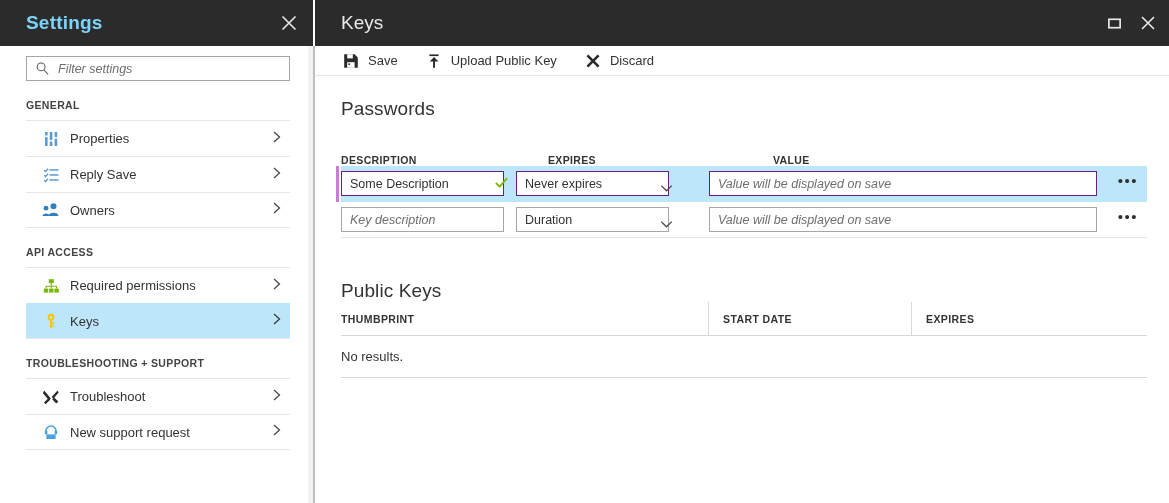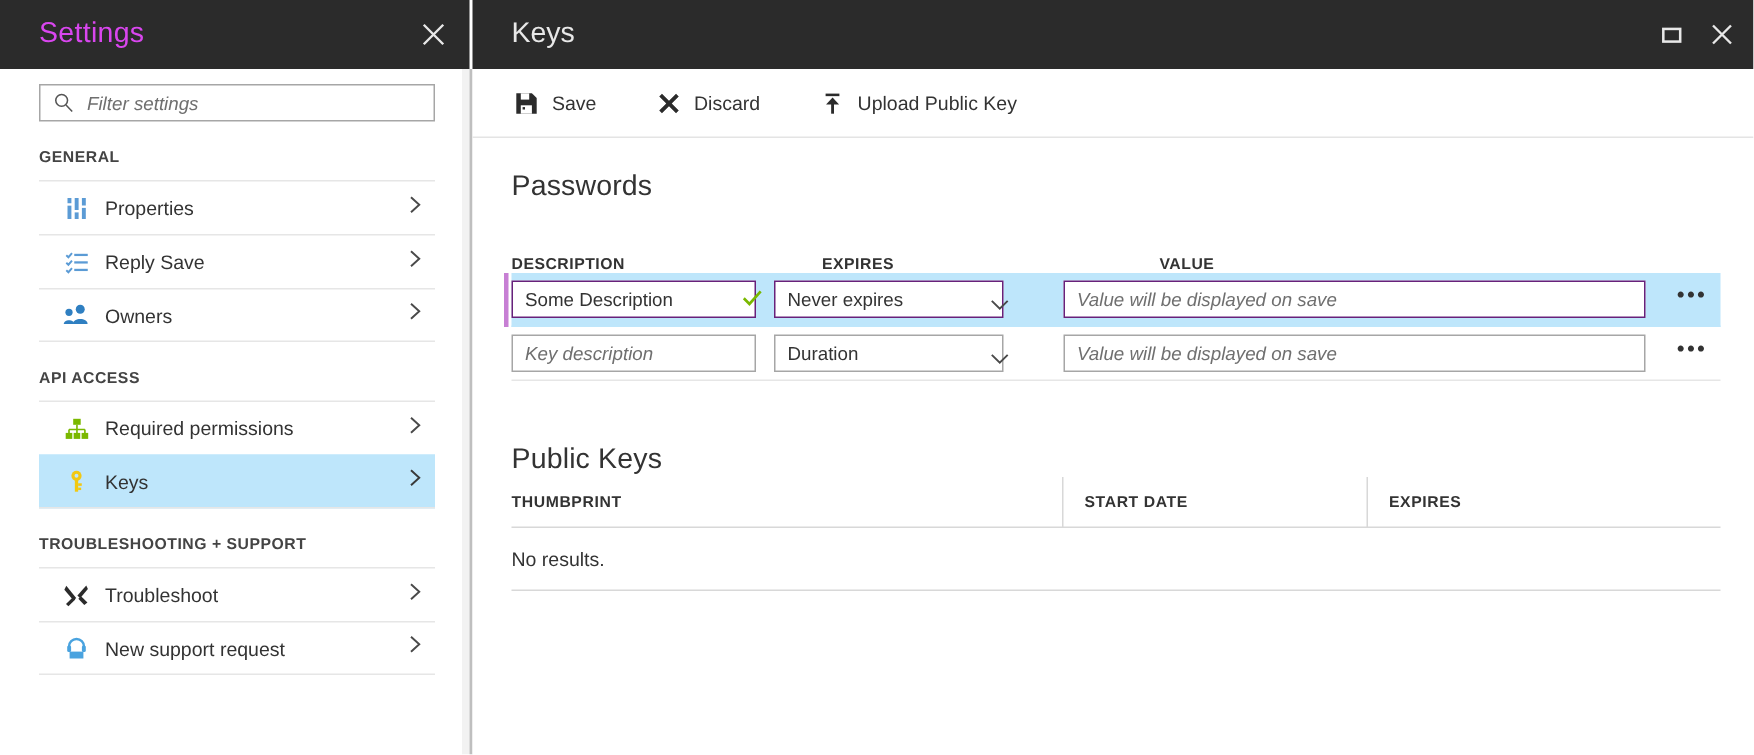--- a/index.html
+++ b/index.html
@@ -15,21 +15,21 @@
   
   .settings-blade {
     position: absolute; left: 0; top: 0; width: 313px; height: 503px;
     background: #ffffff;
   }
   .blade-header {
     height: 46px; background: #2b2b2b; position: relative;
   }
   .blade-title {
     position: absolute; left: 26px; top: 50%; transform: translateY(-50%);
-    color: #d946ef; font-size: 19px; font-weight: 400; letter-spacing: .2px;
+    color: #7dd3fc; font-size: 19px; font-weight: 700; letter-spacing: .2px;
   }
   .blade-close {
     position: absolute; right: 8px; top: 50%; transform: translateY(-50%);
     width: 32px; height: 32px; display: flex; align-items: center; justify-content: center;
     cursor: pointer;
   }
   .blade-close svg { display: block; }
 
   .filter-wrap { padding: 10px 23px 0 26px; }
   .filter-box {
@@ -78,22 +78,22 @@
     position: absolute; left: 26px; top: 50%; transform: translateY(-50%);
     color: #e8e8e8; font-size: 19px; font-weight: 400;
   }
   .win-btns { position: absolute; right: 4px; top: 0; height: 46px; display: flex; align-items: center; }
   .win-btn {
     width: 34px; height: 34px; display: flex; align-items: center; justify-content: center;
     cursor: pointer;
   }
 
   .toolbar {
-    height: 46px; border-bottom: 1px solid #e4e4e4;
-    display: flex; align-items: center; padding-left: 26px; gap: 12px;
+    height: 30px; border-bottom: 1px solid #e4e4e4;
+    display: flex; align-items: center; padding-left: 26px; gap: 0;
   }
   .tb-btn {
     display: flex; align-items: center; height: 30px; padding: 0 10px 0 0;
     margin-right: 16px; cursor: pointer; background: transparent; border: 0;
     font-family: "Liberation Sans", sans-serif;
   }
   .tb-ico { width: 20px; display: flex; align-items: center; justify-content: center; margin-right: 7px; }
   .tb-label { font-size: 13px; color: #333; }
 
   .content { padding: 22px 0 0 26px; }
@@ -351,34 +351,34 @@
             <rect x="4.2" y="1.2" width="5.6" height="4.2" fill="#ffffff"></rect>
             <rect x="4.2" y="9.2" width="7.4" height="5.6" fill="#ffffff"></rect>
             <rect x="5.4" y="10.4" width="1.6" height="1.6" fill="#2b2b2b"></rect>
           </svg>
         </span>
         <span class="tb-label">Save</span>
       </button>
       <button class="tb-btn">
         <span class="tb-ico">
           <svg width="16" height="16" viewBox="0 0 16 16">
-              <path d="M2.4 2.4 L13.6 13.6 M13.6 2.4 L2.4 13.6" stroke="#2b2b2b" stroke-width="2.6" fill="none"></path>
-            </svg>
-        </span>
-        <span class="tb-label">Discard</span>
+            <rect x="3.4" y="1.4" width="9.2" height="1.7" fill="#2b2b2b"></rect>
+            <rect x="7.1" y="6.6" width="1.9" height="8.2" fill="#2b2b2b"></rect>
+            <path d="M8.05 4.0 L12.4 8.6 L3.7 8.6 Z" fill="#2b2b2b"></path>
+          </svg>
+        </span>
+        <span class="tb-label">Upload Public Key</span>
       </button>
       <button class="tb-btn">
         <span class="tb-ico">
           <svg width="16" height="16" viewBox="0 0 16 16">
-            <rect x="3.4" y="1.4" width="9.2" height="1.7" fill="#2b2b2b"></rect>
-            <rect x="7.1" y="6.6" width="1.9" height="8.2" fill="#2b2b2b"></rect>
-            <path d="M8.05 4.0 L12.4 8.6 L3.7 8.6 Z" fill="#2b2b2b"></path>
-          </svg>
-        </span>
-        <span class="tb-label">Upload Public Key</span>
+              <path d="M2.4 2.4 L13.6 13.6 M13.6 2.4 L2.4 13.6" stroke="#2b2b2b" stroke-width="2.6" fill="none"></path>
+            </svg>
+        </span>
+        <span class="tb-label">Discard</span>
       </button>
     </div>
 
     <div class="content">
 
       <h2 class="section-title">Passwords</h2>
 
       <div class="pw-table">
         <div class="pw-head">
           <div class="col-desc th">DESCRIPTION</div>

